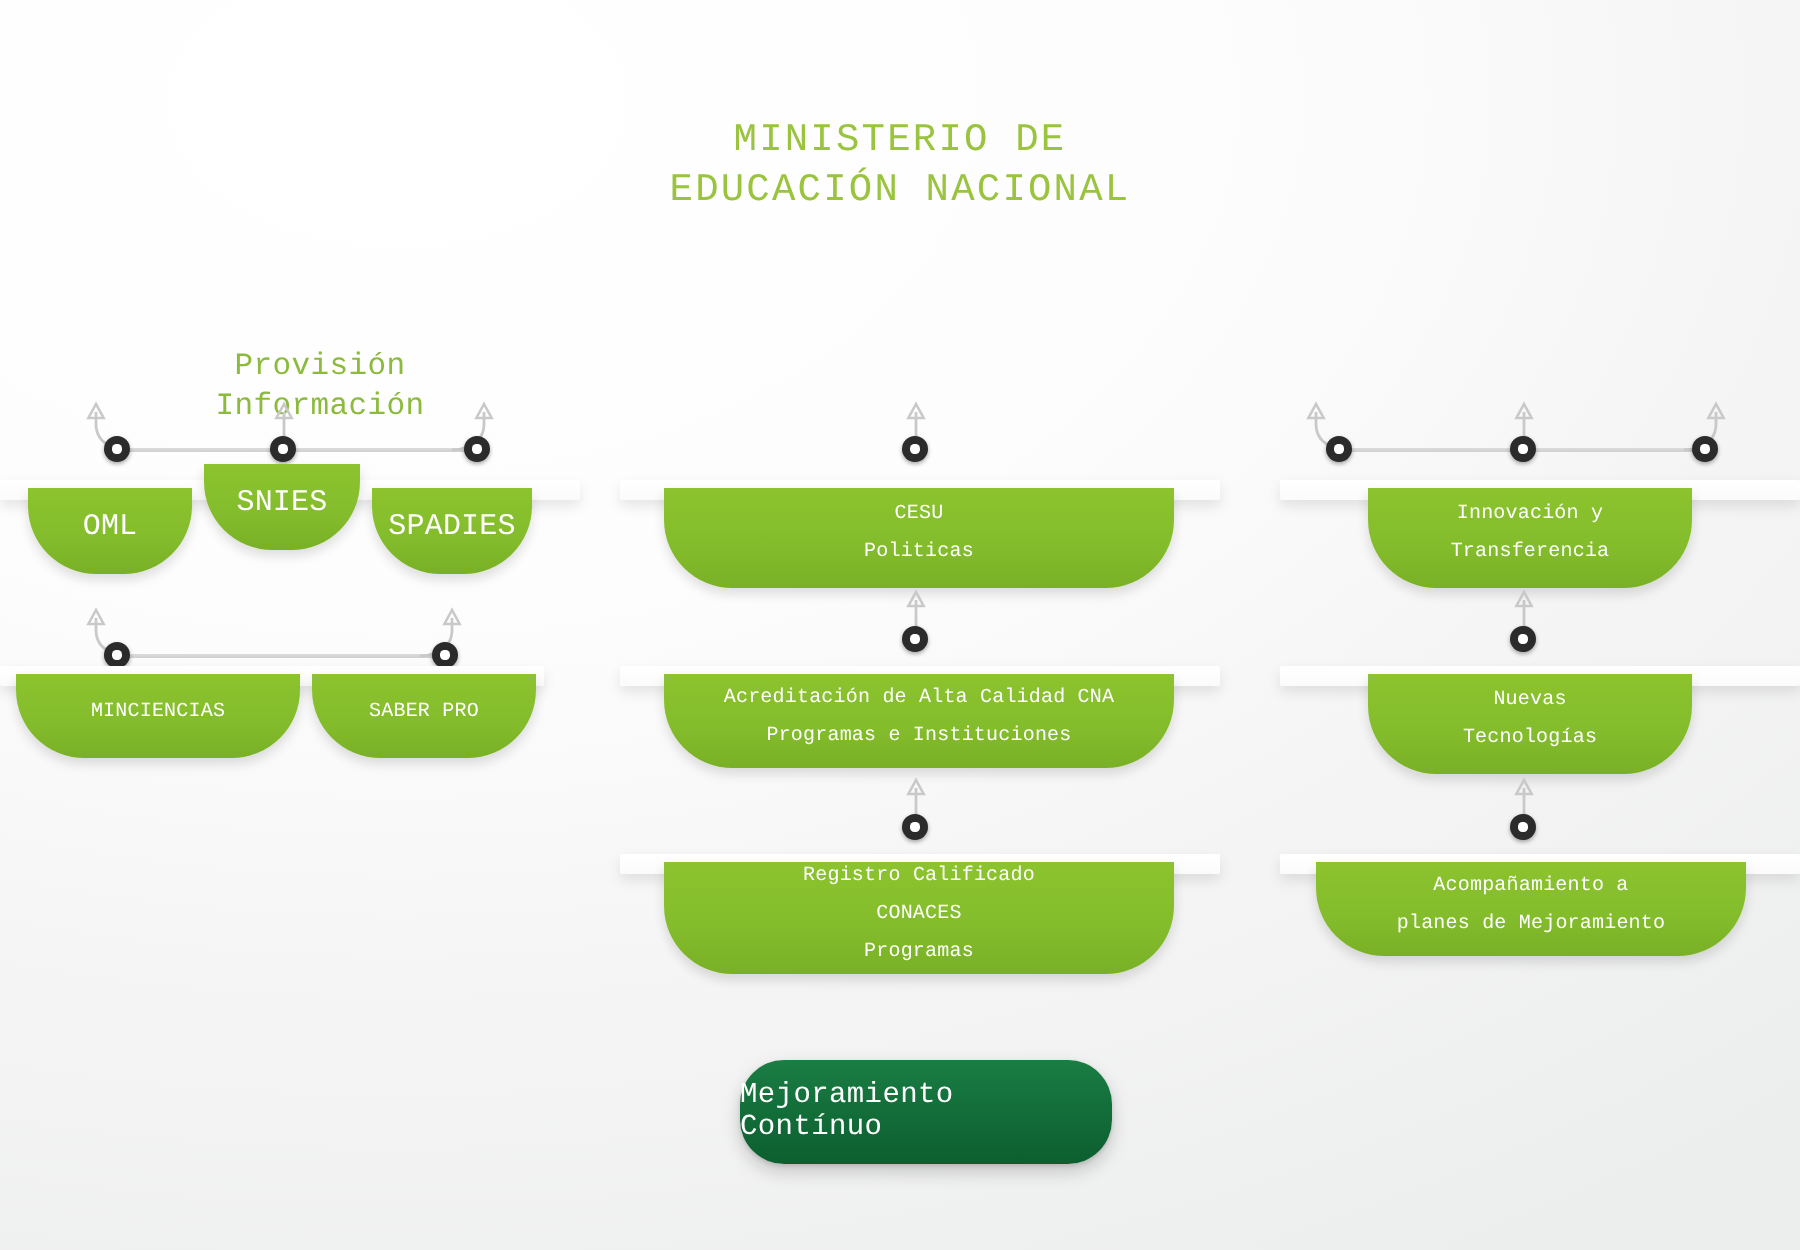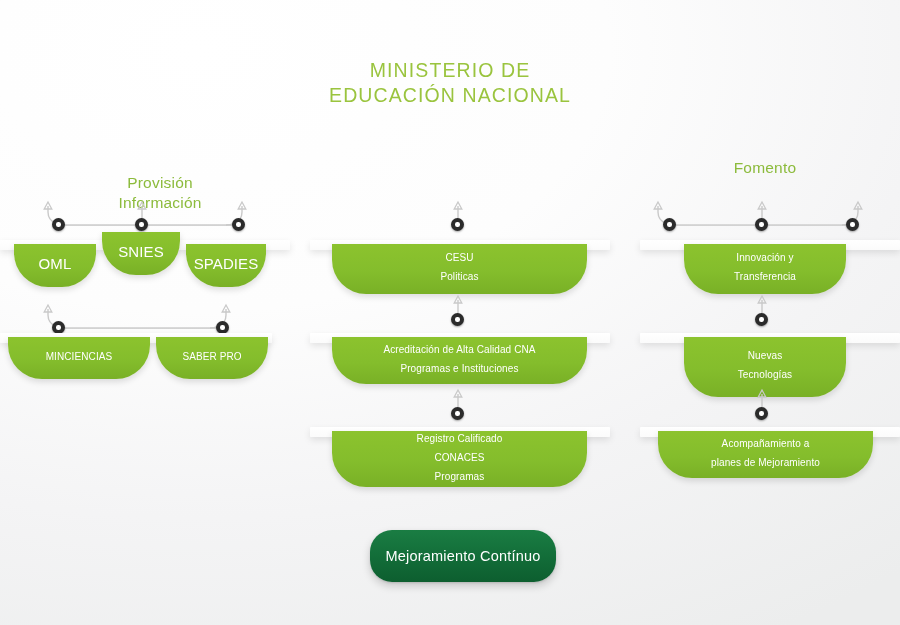--- a/index.html
+++ b/index.html
@@ -8,20 +8,21 @@
     width:900px;height:625px;
     font-family:"Liberation Sans", sans-serif;
     background:#ffffff;
     overflow:hidden;
   }
   #stage{
     position:relative;
     width:900px;height:625px;
     background:
       radial-gradient(ellipse 120% 110% at 22% 8%, #ffffff 0%, #fdfdfd 38%, #f4f4f5 68%, #eceded 100%);
+    font-family: Liberation Mono, monospace;
   }
   
   .title{
     position:absolute;
     left:0;right:0;top:58px;
     text-align:center;
     color:#9ac43e;
     font-size:19.5px;
     line-height:25px;
     letter-spacing:1.1px;
@@ -113,21 +114,20 @@
 
 <div id="stage">
 
   <div class="title">MINISTERIO DE
 EDUCACIÓN NACIONAL</div>
 
   <div class="col-head left">Provisión
 Información</div>
 
 
-  <div class="col-head right">Fomento</div>
 
   <div class="rail" style="left:58px;top:224px;width:180px;"></div>
   <div class="arrow" style="left:38px;top:200px;">
     <svg width="34" height="30" viewBox="0 0 34 30">
       <path d="M26 25 C26 25 10 25 10 12 L10 6" fill="none" stroke="#c9c9c9" stroke-width="1.4"></path>
       <path d="M10 2 L6.2 9 L13.8 9 Z" fill="none" stroke="#c9c9c9" stroke-width="1.3"></path>
     </svg>
   </div>
   <div class="arrow" style="left:132px;top:200px;">
     <svg width="20" height="30" viewBox="0 0 20 30">
@@ -232,21 +232,21 @@
 Transferencia</div>
 
   <div class="arrow" style="left:752px;top:294px;">
     <svg width="20" height="30" viewBox="0 0 20 30">
       <path d="M10 25 L10 6" fill="none" stroke="#c9c9c9" stroke-width="1.4"></path>
       <path d="M10 2 L6.2 9 L13.8 9 Z" fill="none" stroke="#c9c9c9" stroke-width="1.3"></path>
     </svg>
   </div>
   <div class="node" style="left:755px;top:313px;"></div>
   <div class="shelf" style="left:640px;top:333px;width:260px;"></div>
-  <div class="gbox" style="left:684px;top:337px;width:162px;height:60px;">Nuevas
+  <div class="gbox" style="left:684px;top:337px;width:162px;height:50px;">Nuevas
 Tecnologías</div>
 
   <div class="arrow" style="left:752px;top:388px;">
     <svg width="20" height="30" viewBox="0 0 20 30">
       <path d="M10 25 L10 6" fill="none" stroke="#c9c9c9" stroke-width="1.4"></path>
       <path d="M10 2 L6.2 9 L13.8 9 Z" fill="none" stroke="#c9c9c9" stroke-width="1.3"></path>
     </svg>
   </div>
   <div class="node" style="left:755px;top:407px;"></div>
   <div class="shelf" style="left:640px;top:427px;width:260px;"></div>

